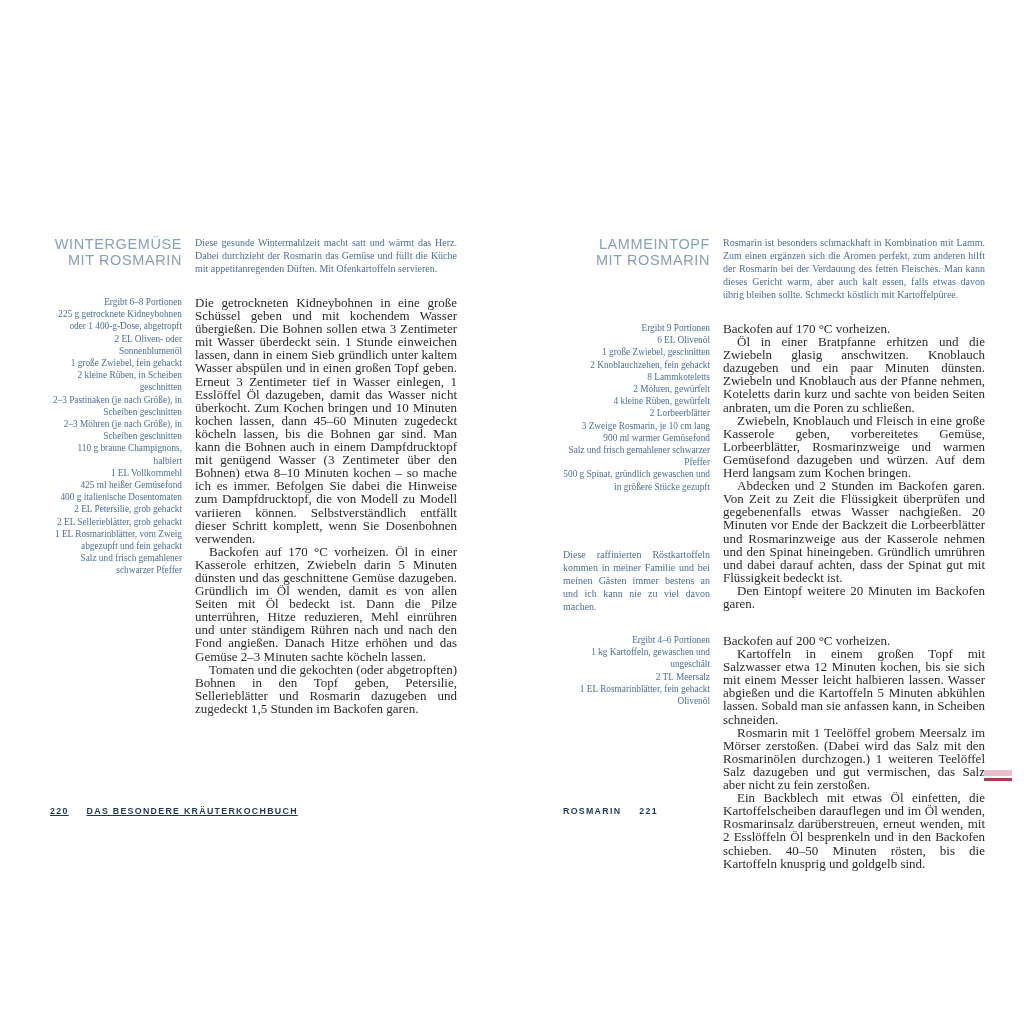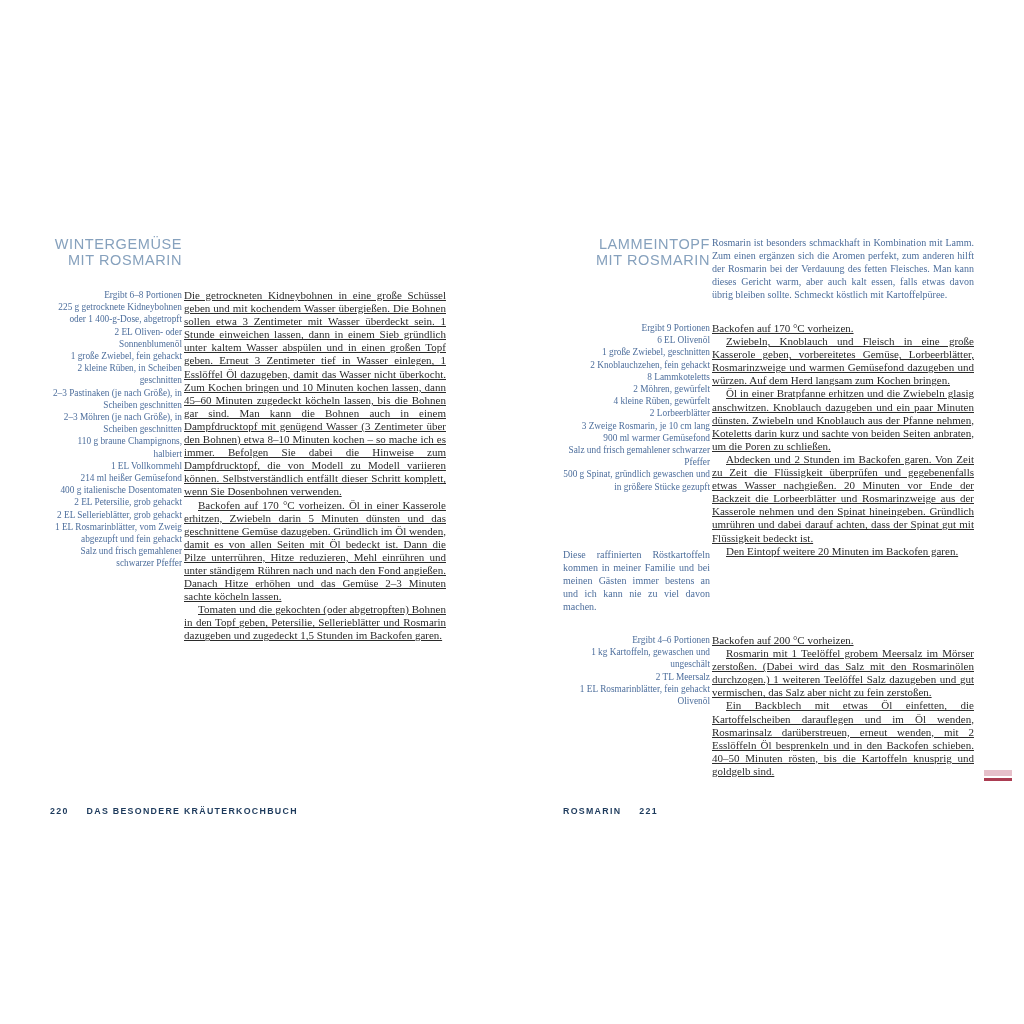--- a/index.html
+++ b/index.html
@@ -7,21 +7,21 @@
   body {
     position:relative;
     font-family:"Liberation Serif", serif;
     color:var(--body-text, #2b2b2b);
   }
 
   .page { position:absolute; }
   .page-left  { left:50px;  top:236px; width:407px; height:600px; }
   .page-right { left:563px; top:236px; width:419px; height:600px; }
 
-  .row { display:grid; grid-template-columns:132px 262px; column-gap:2px; }
+  .row { display:grid; grid-template-columns:132px 262px; column-gap:13px; }
   .page-right .row { grid-template-columns:147px 262px; }
 
   .col-side { text-align:right; }
 
   .title {
     font-family:"Liberation Sans", sans-serif;
     font-weight:400;
     font-size:14.5px;
     line-height:16px;
     letter-spacing:0.6px;
@@ -39,40 +39,39 @@
   .content-row { margin-top:21px; }
 
   .yield, .ingredient {
     color:var(--accent-text, #4d6e9c);
     font-size:9.3px;
     line-height:12.2px;
   }
   .ingredients { list-style:none; }
 
   .body p {
-    font-size:11px;
+    font-size:13px;
     line-height:13.1px;
     text-align:justify;
-    text-decoration:underline;
   }
   .body p + p { text-indent:14px; }
 
   .recipe-kartoffeln { position:absolute; top:312px; left:0; width:100%; }
 
   .footer {
     position:absolute;
     top:806px;
     font-family:"Liberation Sans", sans-serif;
     font-weight:bold;
     font-size:8.8px;
     letter-spacing:1.3px;
     color:var(--footer-text, #1d3a5c);
     white-space:nowrap;
   }
-  .footer-left { left:50px; }
+  .footer-left { left:50px;text-decoration:underline; }
   .footer-right { left:563px; width:419px; }
   .footer-left .page-num { margin-right:18px; }
   .footer-right .page-num { margin-left:18px; }
 
   .bookmark { position:absolute; left:984px; top:770px; width:28px; }
   .bookmark .mark-pink { height:6px; background:var(--bookmark-pink, #e6c0ca); }
   .bookmark .mark-red  { height:2.5px; margin-top:2px; background:var(--bookmark-red, #ab3d52); }
 </style>
 </head>
 <body>
@@ -81,36 +80,39 @@
 
   <div class="page page-left">
     <section class="recipe">
       <div class="row header-row">
         <div class="col-side">
           <h2 class="title">
 
           <span class="title-line">WINTERGEMÜSE</span>
               <span class="title-line">MIT ROSMARIN</span>
             </h2>
+        </div>
+        <div class="col-main">
+          <p class="intro">Diese gesunde Wintermahlzeit macht satt und wärmt das Herz. Dabei durchzieht der Rosmarin das Gemüse und füllt die Küche mit appetitanregenden Düften. Mit Ofenkartoffeln servieren.</p>
         </div>
       </div>
       <div class="row content-row">
         <div class="col-side">
           <p class="yield">Ergibt 6–8 Portionen</p>
           <ul class="ingredients">
 
           <li class="ingredient">225 g getrocknete Kidneybohnen oder 1 400-g-Dose, abgetropft</li>
               <li class="ingredient">2 EL Oliven- oder Sonnenblumenöl</li>
               <li class="ingredient">1 große Zwiebel, fein gehackt</li>
               <li class="ingredient">2 kleine Rüben, in Scheiben geschnitten</li>
               <li class="ingredient">2–3 Pastinaken (je nach Größe), in Scheiben geschnitten</li>
               <li class="ingredient">2–3 Möhren (je nach Größe), in Scheiben geschnitten</li>
               <li class="ingredient">110 g braune Champignons, halbiert</li>
               <li class="ingredient">1 EL Vollkornmehl</li>
-              <li class="ingredient">214 ml heißer Gemüsefond</li>
+              <li class="ingredient">425 ml heißer Gemüsefond</li>
               <li class="ingredient">400 g italienische Dosentomaten</li>
               <li class="ingredient">2 EL Petersilie, grob gehackt</li>
               <li class="ingredient">2 EL Sellerieblätter, grob gehackt</li>
               <li class="ingredient">1 EL Rosmarinblätter, vom Zweig abgezupft und fein gehackt</li>
               <li class="ingredient">Salz und frisch gemahlener schwarzer Pfeffer</li>
             </ul>
         </div>
         <div class="col-main body">
 
         <p>Die getrockneten Kidneybohnen in eine große Schüssel geben und mit kochendem Wasser übergießen. Die Bohnen sollen etwa 3 Zentimeter mit Wasser überdeckt sein. 1 Stunde einweichen lassen, dann in einem Sieb gründlich unter kaltem Wasser abspülen und in einen großen Topf geben. Erneut 3 Zentimeter tief in Wasser einlegen, 1 Esslöffel Öl dazugeben, damit das Wasser nicht überkocht. Zum Kochen bringen und 10 Minuten kochen lassen, dann 45–60 Minuten zugedeckt köcheln lassen, bis die Bohnen gar sind. Man kann die Bohnen auch in einem Dampfdrucktopf mit genügend Wasser (3 Zentimeter über den Bohnen) etwa 8–10 Minuten kochen – so mache ich es immer. Befolgen Sie dabei die Hinweise zum Dampfdrucktopf, die von Modell zu Modell variieren können. Selbstverständlich entfällt dieser Schritt komplett, wenn Sie Dosenbohnen verwenden.</p>
@@ -149,22 +151,22 @@
               <li class="ingredient">2 Lorbeerblätter</li>
               <li class="ingredient">3 Zweige Rosmarin, je 10 cm lang</li>
               <li class="ingredient">900 ml warmer Gemüsefond</li>
               <li class="ingredient">Salz und frisch gemahlener schwarzer Pfeffer</li>
               <li class="ingredient">500 g Spinat, gründlich gewaschen und in größere Stücke gezupft</li>
             </ul>
         </div>
         <div class="col-main body">
 
         <p>Backofen auf 170 °C vorheizen.</p>
+            <p>Öl in einer Bratpfanne erhitzen und die Zwiebeln glasig anschwitzen. Knoblauch dazugeben und ein paar Minuten dünsten. Zwiebeln und Knoblauch aus der Pfanne nehmen, Koteletts darin kurz und sachte von beiden Seiten anbraten, um die Poren zu schließen.</p>
             <p>Zwiebeln, Knoblauch und Fleisch in eine große Kasserole geben, vorbereitetes Gemüse, Lorbeerblätter, Rosmarinzweige und warmen Gemüsefond dazugeben und würzen. Auf dem Herd langsam zum Kochen bringen.</p>
-            <p>Öl in einer Bratpfanne erhitzen und die Zwiebeln glasig anschwitzen. Knoblauch dazugeben und ein paar Minuten dünsten. Zwiebeln und Knoblauch aus der Pfanne nehmen, Koteletts darin kurz und sachte von beiden Seiten anbraten, um die Poren zu schließen.</p>
             <p>Abdecken und 2 Stunden im Backofen garen. Von Zeit zu Zeit die Flüssigkeit überprüfen und gegebenenfalls etwas Wasser nachgießen. 20 Minuten vor Ende der Backzeit die Lorbeerblätter und Rosmarinzweige aus der Kasserole nehmen und den Spinat hineingeben. Gründlich umrühren und dabei darauf achten, dass der Spinat gut mit Flüssigkeit bedeckt ist.</p>
             <p>Den Eintopf weitere 20 Minuten im Backofen garen.</p>
           </div>
       </div>
     </section>
 
     <section class="recipe recipe-kartoffeln">
       <div class="row header-row">
         <div class="col-main">
           <p class="intro">Diese raffinierten Röstkartoffeln kommen in meiner Familie und bei meinen Gästen immer bestens an und ich kann nie zu viel davon machen.</p>
@@ -177,20 +179,21 @@
 
           <li class="ingredient">1 kg Kartoffeln, gewaschen und ungeschält</li>
               <li class="ingredient">2 TL Meersalz</li>
               <li class="ingredient">1 EL Rosmarinblätter, fein gehackt</li>
               <li class="ingredient">Olivenöl</li>
             </ul>
         </div>
         <div class="col-main body">
 
         <p>Backofen auf 200 °C vorheizen.</p>
+            <p>Kartoffeln in einem großen Topf mit Salzwasser etwa 12 Minuten kochen, bis sie sich mit einem Messer leicht halbieren lassen. Wasser abgießen und die Kartoffeln 5 Minuten abkühlen lassen. Sobald man sie anfassen kann, in Scheiben schneiden.</p>
             <p>Rosmarin mit 1 Teelöffel grobem Meersalz im Mörser zerstoßen. (Dabei wird das Salz mit den Rosmarinölen durchzogen.) 1 weiteren Teelöffel Salz dazugeben und gut vermischen, das Salz aber nicht zu fein zerstoßen.</p>
             <p>Ein Backblech mit etwas Öl einfetten, die Kartoffelscheiben darauflegen und im Öl wenden, Rosmarinsalz darüberstreuen, erneut wenden, mit 2 Esslöffeln Öl besprenkeln und in den Backofen schieben. 40–50 Minuten rösten, bis die Kartoffeln knusprig und goldgelb sind.</p>
           </div>
       </div>
     </section>
   </div>
 
   <div class="footer footer-left">
     <span class="page-num">220</span><span>DAS BESONDERE KRÄUTERKOCHBUCH</span>
   </div>

